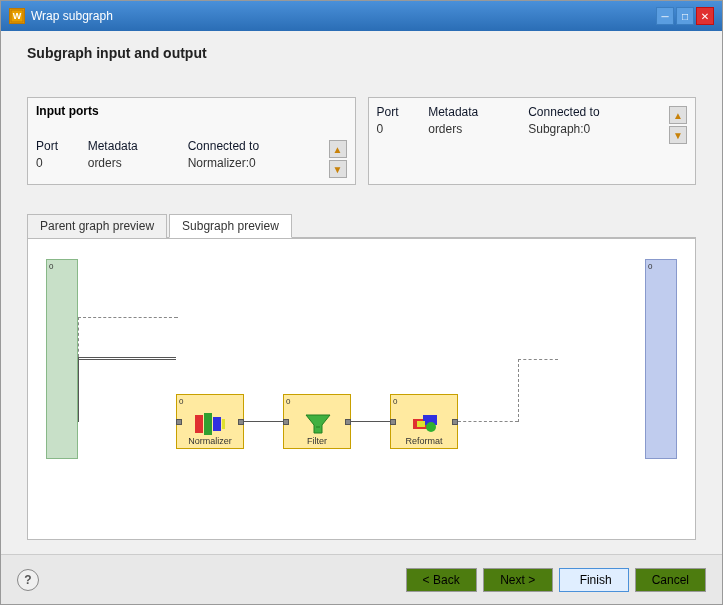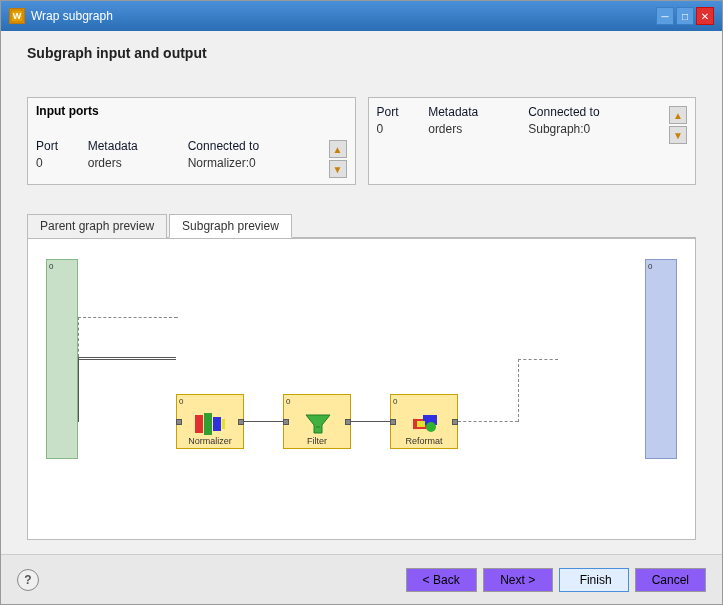--- a/index.html
+++ b/index.html
@@ -292,21 +292,21 @@
       cursor: pointer;
     }
     .footer-buttons {
       display: flex;
       gap: 6px;
     }
     .footer-btn {
       padding: 4px 16px;
       font-size: 12px;
       border: 1px solid #999;
-      background: #8b5cf6;
+      background: #4d7c0f;
       cursor: pointer;
       min-width: 70px;
       text-align: center;
     }
     .footer-btn.primary {
       background: #e0eeff;
       border-color: #4a90d9;
       text-align: right;
     }
   </style>

